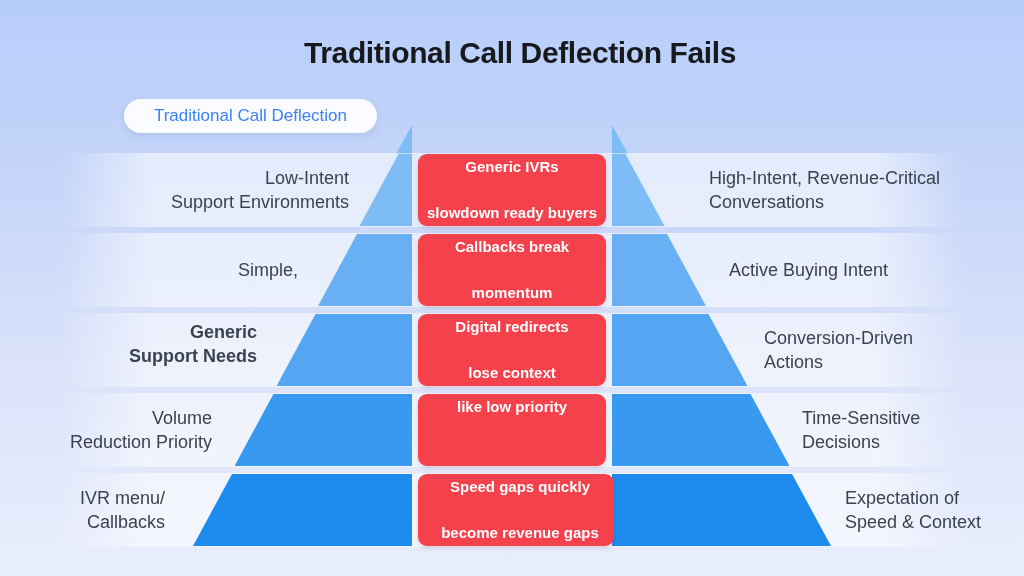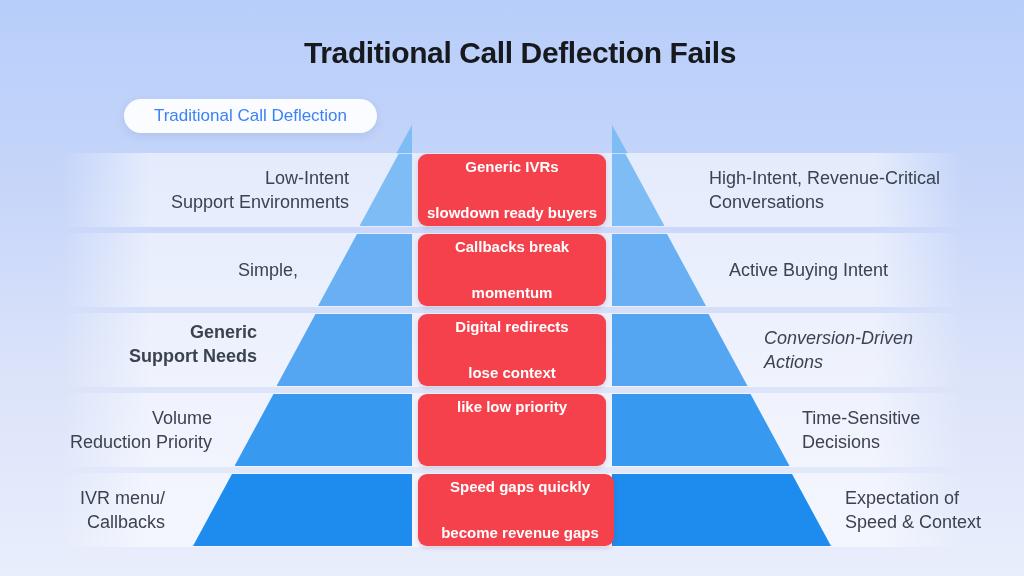--- a/index.html
+++ b/index.html
@@ -94,21 +94,21 @@
       <div class="tier tier-left" style="top: 314px; left: 276.5px; width: 135.5px; background: rgb(84, 166, 242);"></div>
       <div class="tier tier-right" style="top: 314px; width: 135.5px; background: rgb(84, 166, 242);"></div>
       <div class="card" style="top: 314px; background: rgb(244, 65, 76);">
         <span>Digital redirects</span>
         <span>lose context</span>
       </div>
       <div class="side-label left" style="top: 308px; right: 767px; font-weight: bold;">
         <span>Generic</span>
         <span>Support Needs</span>
       </div>
-      <div class="side-label right" style="top: 314px; left: 764px; font-style: italic;">
+      <div class="side-label right" style="top: 314px; left: 764px;">
         <span>Conversion-Driven</span>
         <span>Actions</span>
       </div>
       <div class="row-band" style="top: 393px;"></div>
       <div class="tier tier-left" style="top: 394px; left: 234.5px; width: 177.5px; background: rgb(56, 153, 240);"></div>
       <div class="tier tier-right" style="top: 394px; width: 177.5px; background: rgb(56, 153, 240);"></div>
       <div class="card" style="top: 394px; background: rgb(244, 65, 76);">
         <span>like low priority</span>
       </div>
       <div class="side-label left" style="top: 394px; right: 812px;">

